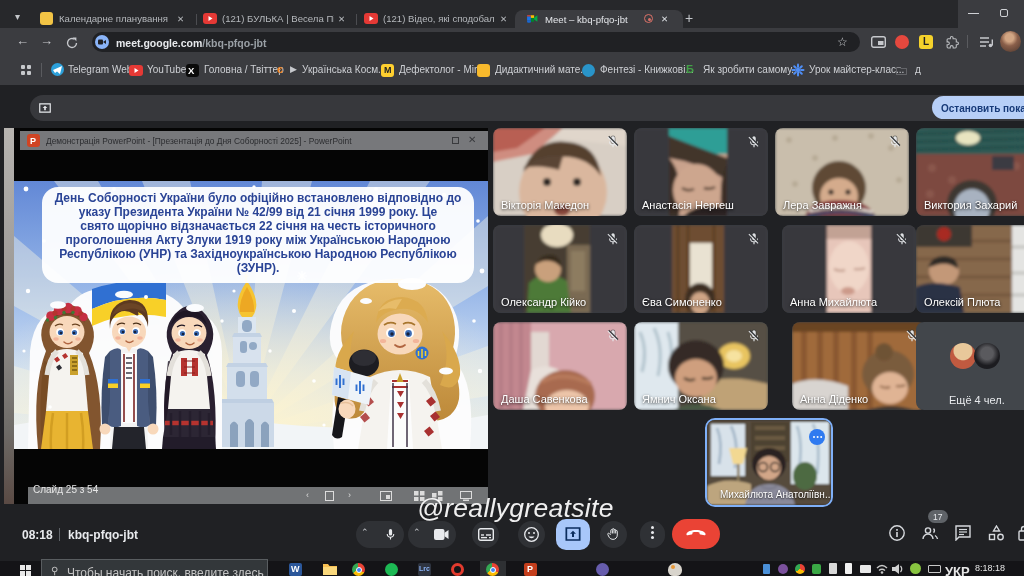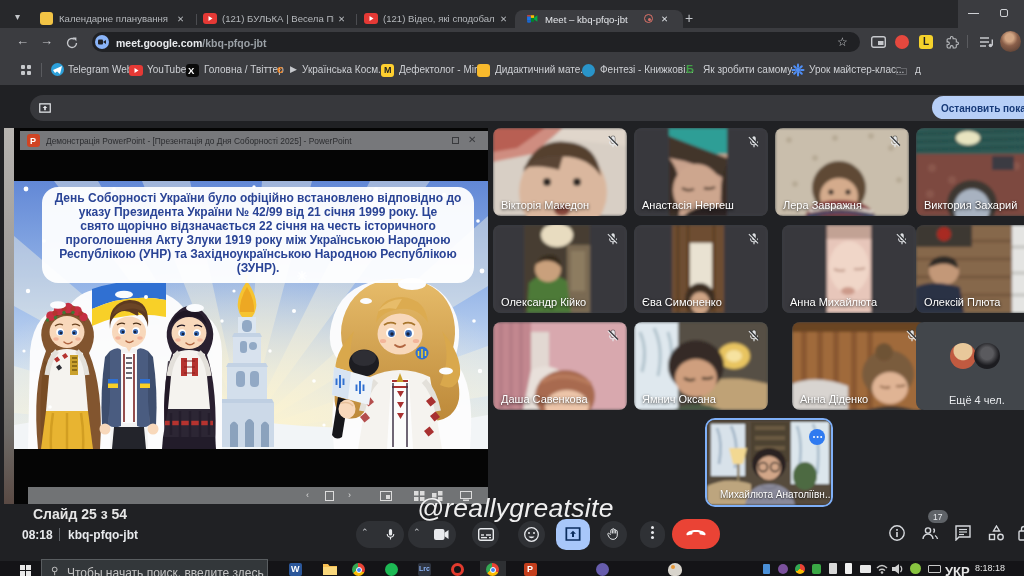--- a/index.html
+++ b/index.html
@@ -428,21 +428,21 @@
       <text x="244" y="35">указу Президента України № 42/99 від 21 січня 1999 року. Це</text>
       <text x="244" y="49">свято щорічно відзначається 22 січня на честь історичного</text>
       <text x="244" y="63">проголошення Акту Злуки 1919 року між Українською Народною</text>
       <text x="244" y="77">Республікою (УНР) та Західноукраїнською Народною Республікою</text>
       <text x="244" y="91">(ЗУНР).</text>
     </g>
   </svg>
   </div>
 
   <div class="abs" style="left:28px;top:487px;width:460px;height:17px;background:#717375;"></div>
-  <div class="abs txt" style="left:33px;top:506px;color:#e6e6e6;font-size:14px;font-weight:bold;">Слайд 25 з 54</div>
+  <div class="abs txt" style="left:33px;top:484px;color:#e6e6e6;font-size:10px;">Слайд 25 з 54</div>
   <div class="abs txt" style="left:306px;top:490px;color:#dcdcdc;font-size:9px;">‹</div>
   <div class="abs" style="left:325px;top:491px;width:9px;height:10px;border:1px solid #dcdcdc;"></div>
   <div class="abs txt" style="left:348px;top:490px;color:#dcdcdc;font-size:9px;">›</div>
   <svg class="abs" style="left:380px;top:491px;" width="12" height="10" viewBox="0 0 12 10">
       <rect x="0.5" y="0.5" width="11" height="9" fill="none" stroke="#dcdcdc"></rect>
       <rect x="6" y="4" width="4" height="4" fill="#dcdcdc"></rect>
     </svg>
   <svg class="abs" style="left:414px;top:491px;" width="11" height="10" viewBox="0 0 11 10">
       <g fill="#dcdcdc">
         <rect x="0" y="0" width="4.5" height="4.5"></rect>

